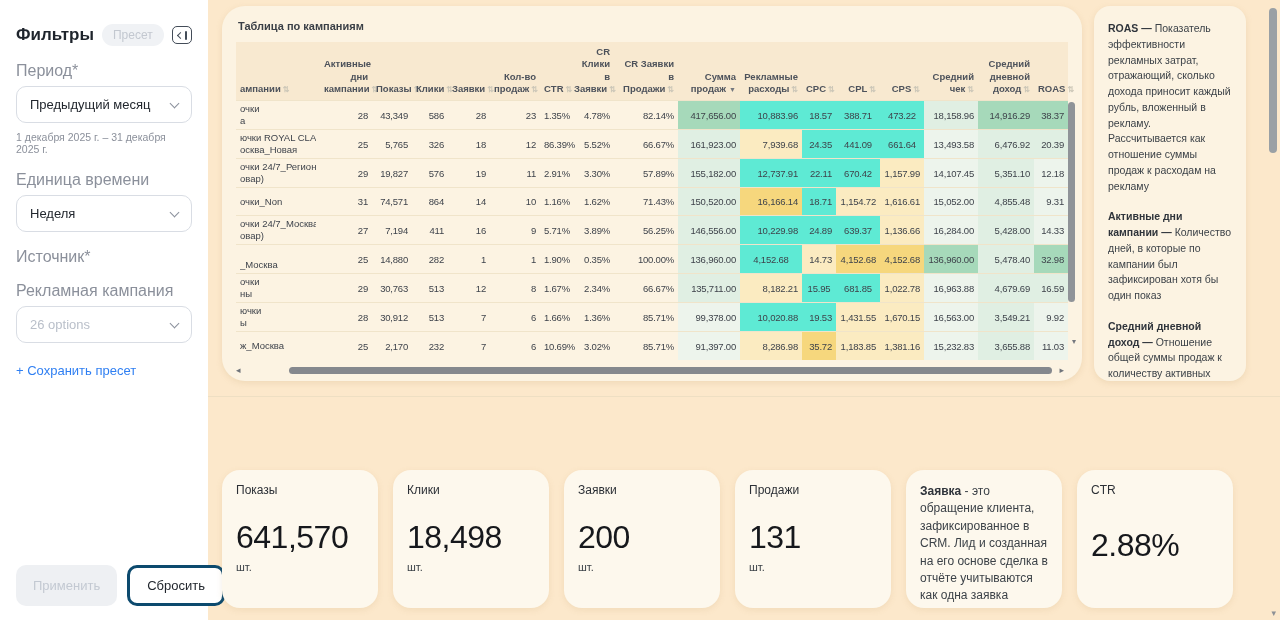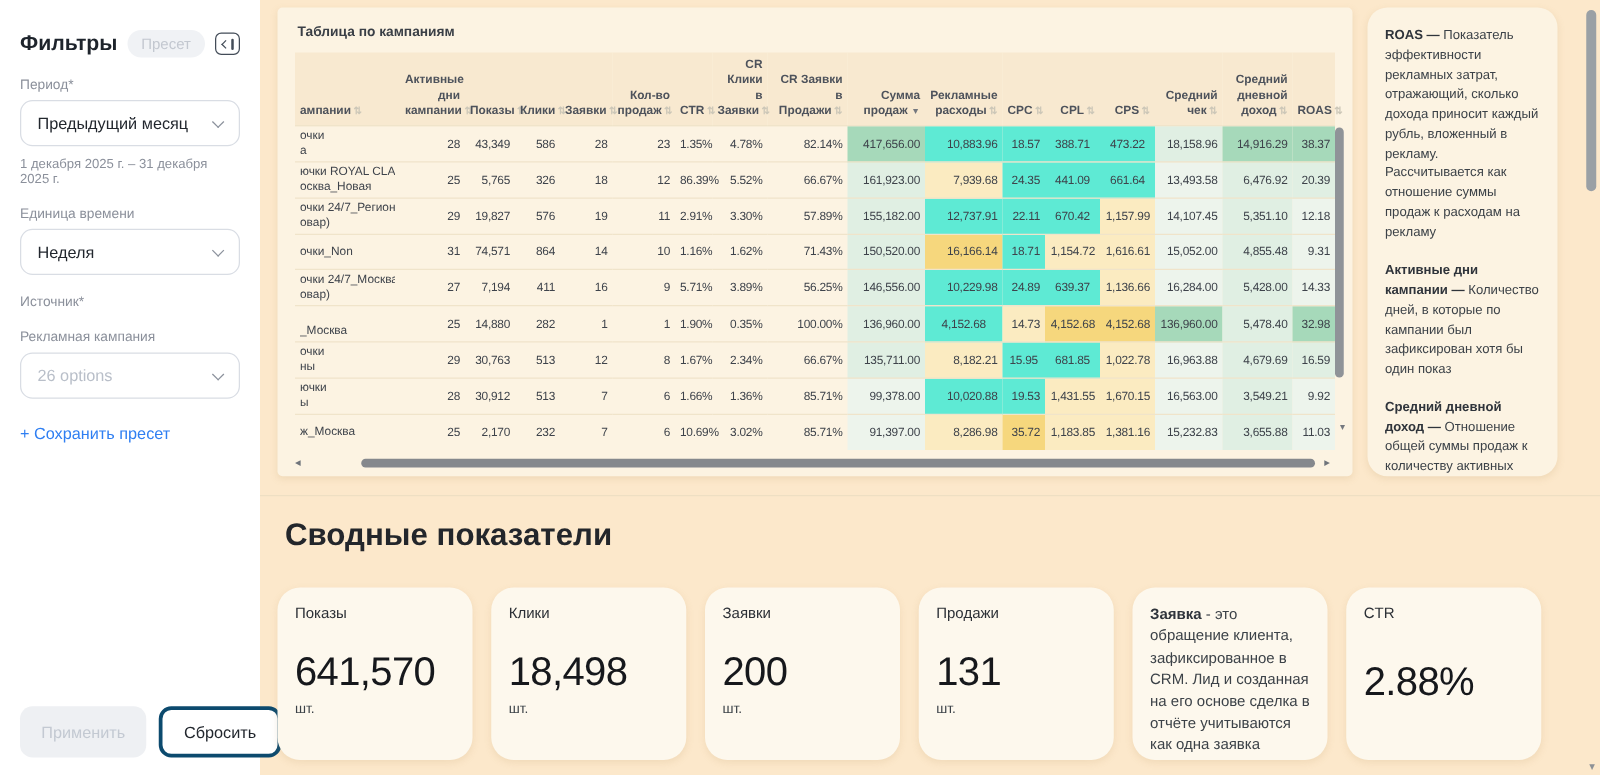--- a/index.html
+++ b/index.html
@@ -8,36 +8,36 @@
 
   
   .sidebar { position:absolute; left:0; top:0; width:208px; height:620px; background:#ffffff; padding:24px 16px; }
   .sb-header { display:flex; align-items:center; gap:8px; }
   .sb-title { font-size:17px; font-weight:700; color:#1e242c; }
   .badge { background:#f0f2f5; color:#c3c8d0; font-size:12px; padding:4px 11px; border-radius:14px; }
   .collapse-btn { margin-left:auto; width:21px; height:18px; border:1.6px solid #434c58; border-radius:5px;
                   display:flex; align-items:center; justify-content:center; gap:2px; cursor:pointer; }
   .chev-left { width:5px; height:5px; border-left:1.5px solid #434c58; border-bottom:1.5px solid #434c58; transform:rotate(45deg); margin-left:1px; }
   .collapse-bar { width:1.5px; height:9px; background:#434c58; border-radius:1px; }
-  .f-label { font-size:11px; color:#8b909b; margin:16px 0 6px; }
+  .f-label { font-size:16px; color:#8b909b; margin:16px 0 6px; }
   .select { height:37px; border:1px solid #d9dde4; border-radius:10px; background:#fff; display:flex; align-items:center;
             justify-content:space-between; padding:0 13px; font-size:13px; color:#22272e; cursor:pointer; }
   .select .ph { color:#b9bfc9; }
   .chev { width:7px; height:7px; border-right:1.6px solid #8b919c; border-bottom:1.6px solid #8b919c; transform:rotate(45deg); margin-top:-3px; flex:0 0 auto; }
   .caption { font-size:10.5px; color:#8b909b; margin-top:8px; }
   .link { color:#2f7ff2; font-size:13px; margin-top:20px; display:inline-block; text-decoration:none; cursor:pointer; }
   .sb-buttons { position:absolute; bottom:14px; left:16px; display:flex; gap:10px; }
   .btn { font-family:inherit; font-size:13px; border-radius:10px; padding:10px 17px; cursor:pointer; }
   .btn-disabled { background:#eef0f3; color:#c3c9d2; border:none; }
   .btn-outline { background:#fff; color:#22272e; border:3px solid #0c4a6e; }
 
   
   .main { position:absolute; left:208px; top:0; width:1072px; height:620px; }
 
-  .table-card { position:absolute; left:14px; top:6px; width:860px; height:375px; background:#fcf3e2; border-radius:4px;
+  .table-card { position:absolute; left:14px; top:6px; width:860px; height:375px; background:#fcf3e2; border-radius:23px;
                 box-shadow:0 2px 6px rgba(185,150,95,.18); padding:12px 14px; overflow:hidden; }
   .tbl-title { font-size:11px; font-weight:700; color:#3a3f46; margin:2px 0 10px 2px; }
   table { border-collapse:collapse; table-layout:fixed; width:828px; }
   th { background:#f8e9d0; font-weight:700; font-size:9.5px; color:#4d525b; text-align:right; vertical-align:bottom;
        padding:4px 4px 5px; line-height:1.3; }
   th:first-child { text-align:left; }
   td { text-align:right; font-size:9.5px; padding:2px 4px; border-top:1px solid #f0e4ca; color:#3e434b; height:28px; letter-spacing:-0.2px; }
   td.name { text-align:left; letter-spacing:0; }
   td.name div { line-height:12px; white-space:nowrap; overflow:hidden; }
   .sort { color:#ccc7b8; font-size:8px; margin-left:2px; }
@@ -371,21 +371,20 @@
     <span class="vs-down">▾</span>
   </div>
 
   <div class="info-card">
     <p><b>ROAS —</b> <span>Показатель эффективности рекламных затрат, отражающий, сколько дохода приносит каждый рубль, вложенный в рекламу. Рассчитывается как отношение суммы продаж к расходам на рекламу</span></p>
     <p><b>Активные дни кампании —</b> <span>Количество дней, в которые по кампании был зафиксирован хотя бы один показ</span></p>
     <p><b>Средний дневной доход —</b> <span>Отношение общей суммы продаж к количеству активных дней кампании</span></p>
   </div>
 
   <div class="divider"></div>
-  <div class="sum-title">Сводные показатели</div>
 
   <div class="cards">
     <div class="card">
       <div class="card-label">Показы</div>
       <div class="card-value">641,570</div>
       <div class="card-unit">шт.</div>
     </div>
     <div class="card">
       <div class="card-label">Клики</div>
       <div class="card-value">18,498</div>

